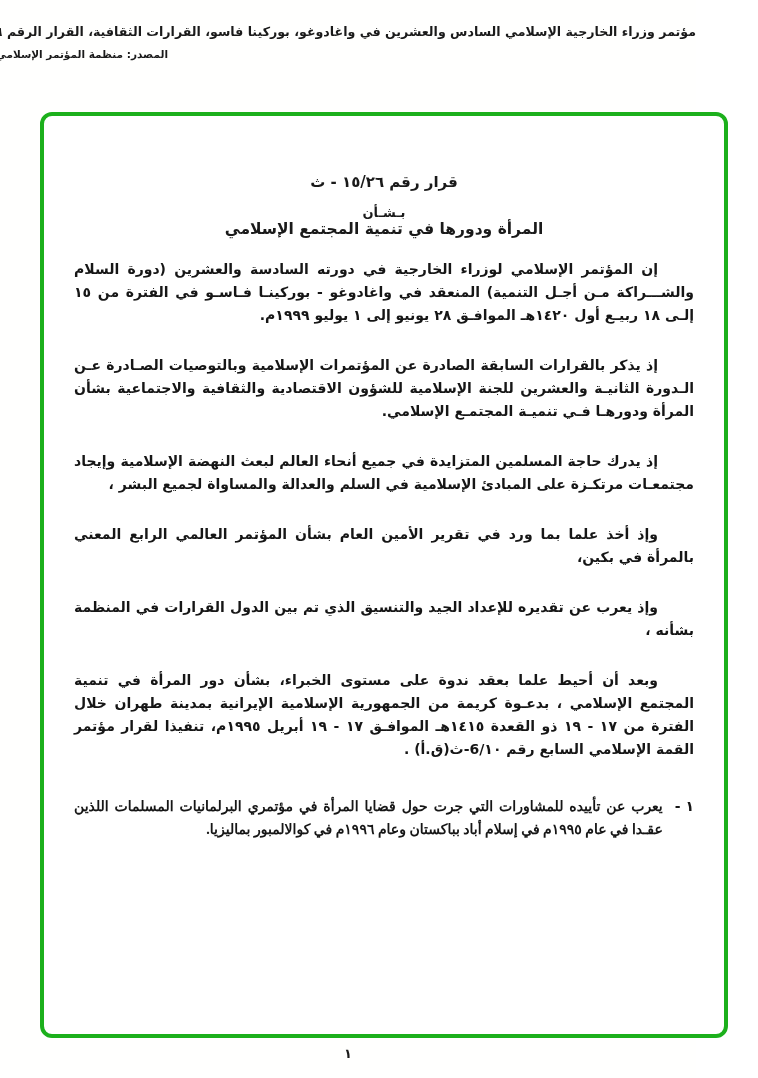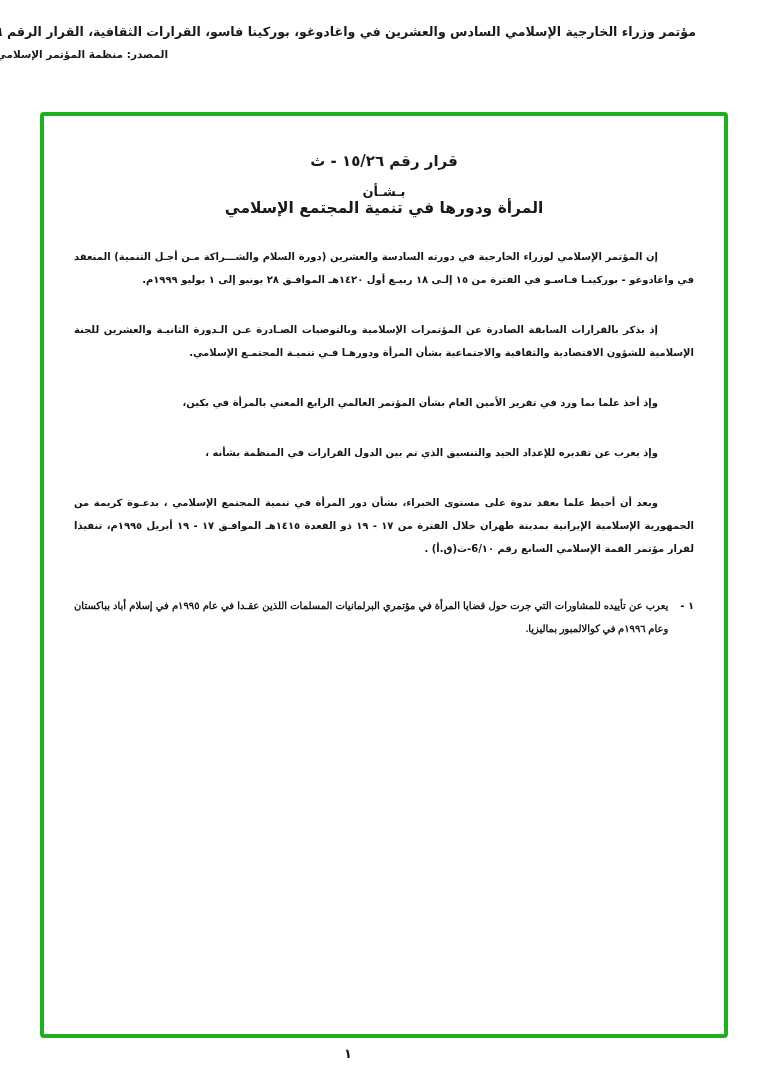--- a/index.html
+++ b/index.html
@@ -35,35 +35,35 @@
     padding-right:528px;
     font-size:10.5px;
     font-weight:bold;
     white-space:nowrap;
   }
   .frame{
     position:absolute;
     left:40px;top:112px;
     width:688px;height:926px;
     border:4px solid var(--frame-green);
-    border-radius:4px;
-    padding:36px 30px 0 30px;
+    border-radius:12px;
+    padding:57px 30px 0 30px;
     background:#ffffff;
   }
   .title-block{
     direction:rtl;
     text-align:center;
   }
   .t1{font-size:15px;font-weight:bold;}
   .t2{font-size:13px;font-weight:bold;margin-top:14px;}
   .t3{font-size:15.5px;font-weight:bold;}
   .body{
     direction:rtl;
-    margin-top:28px;
-    font-size:10px;
+    margin-top:20px;
+    font-size:14px;
     line-height:23px;
     font-weight:bold;
     color:#161616;
   }
   .para{
     text-align:justify;
     text-indent:36px;
     margin-bottom:27px;
   }
   .numbered{
@@ -104,20 +104,21 @@
 
     <div class="title-block">
       <div class="t1">قرار رقم ١٥/٢٦ - ث</div>
       <div class="t2">بـشـأن</div>
       <div class="t3">المرأة ودورها في تنمية المجتمع الإسلامي</div>
     </div>
 
     <div class="body">
       <p class="para">إن المؤتمر الإسلامي لوزراء الخارجية في دورته السادسة والعشرين (دورة السلام والشـــراكة مـن أجـل التنمية) المنعقد في واغادوغو - بوركينـا فـاسـو في الفترة من ١٥ إلـى ١٨ ربيـع أول ١٤٢٠هـ الموافـق ٢٨ يونيو إلى ١ يوليو ١٩٩٩م.</p>
       <p class="para">إذ يذكر بالقرارات السابقة الصادرة عن المؤتمرات الإسلامية وبالتوصيات الصـادرة عـن الـدورة الثانيـة والعشرين للجنة الإسلامية للشؤون الاقتصادية والثقافية والاجتماعية بشأن المرأة ودورهـا فـي تنميـة المجتمـع الإسلامي.</p>
+      <p class="para">إذ يدرك حاجة المسلمين المتزايدة في جميع أنحاء العالم لبعث النهضة الإسلامية وإيجاد مجتمعـات مرتكـزة على المبادئ الإسلامية في السلم والعدالة والمساواة لجميع البشر ،</p>
       <p class="para">وإذ أخذ علما بما ورد في تقرير الأمين العام بشأن المؤتمر العالمي الرابع المعني بالمرأة في بكين،</p>
       <p class="para">وإذ يعرب عن تقديره للإعداد الجيد والتنسيق الذي تم بين الدول القرارات في المنظمة بشأنه ،</p>
       <p class="para">وبعد أن أحيط علما بعقد ندوة على مستوى الخبراء، بشأن دور المرأة في تنمية المجتمع الإسلامي ، بدعـوة كريمة من الجمهورية الإسلامية الإيرانية بمدينة طهران خلال الفترة من ١٧ - ١٩ ذو القعدة ١٤١٥هـ الموافـق ١٧ - ١٩ أبريل ١٩٩٥م، تنفيذا لقرار مؤتمر القمة الإسلامي السابع رقم 6/١٠-ث(ق.أ) .</p>
 
       <div class="numbered">
         <span class="num">١ -</span>
         <span class="itext">يعرب عن تأييده للمشاورات التي جرت حول قضايا المرأة في مؤتمري البرلمانيات المسلمات اللذين عقـدا في عام ١٩٩٥م في إسلام أباد بباكستان وعام ١٩٩٦م في كوالالمبور بماليزيا.</span>
       </div>
     </div>
 

